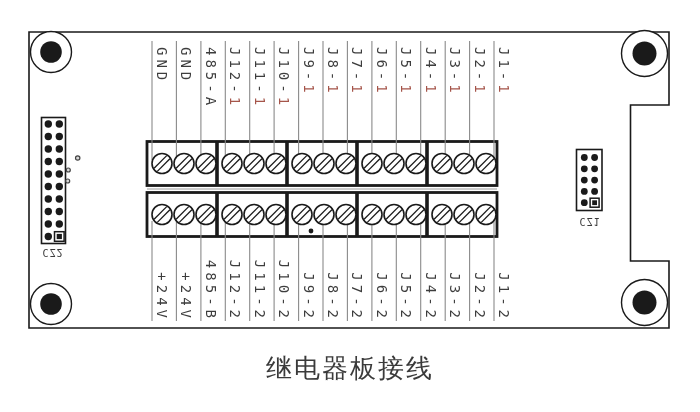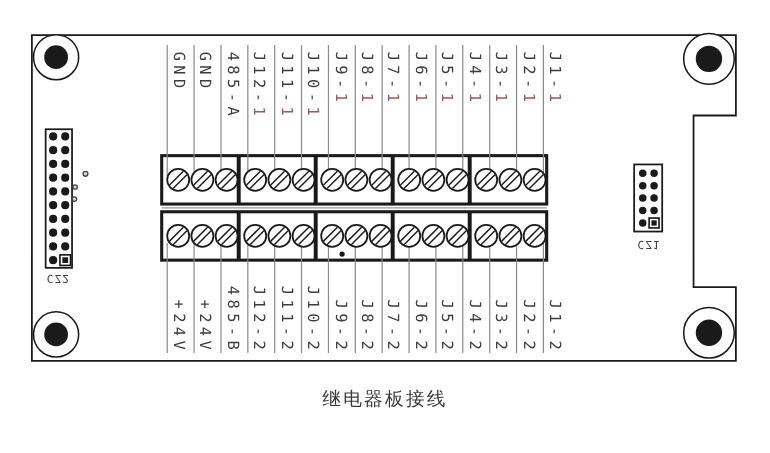--- a/index.html
+++ b/index.html
@@ -9,21 +9,21 @@
   .lbl{position:absolute;white-space:nowrap;transform-origin:0 0;
        font:14px "DejaVu Sans Mono",monospace;letter-spacing:4px;color:#3d3d3d;
        line-height:13px;}
   .lbl.top{transform:rotate(90deg);top:47px;}
   .lbl.bot{transform:rotate(90deg) translateX(-100%);top:322px;}
   .lbl .sfx{color:#a5554a;}
   .cz{position:absolute;width:30px;text-align:center;
       font:10px "DejaVu Sans Mono",monospace;letter-spacing:1px;color:#3a3a3a;
       transform:scaleY(-1);}
   .title{position:absolute;left:0;right:0;top:351px;text-align:center;
-         font-family:"Liberation Sans",sans-serif;font-size:17px;font-weight:500;
+         font-family:"Liberation Sans",sans-serif;font-size:26px;font-weight:500;
          letter-spacing:2px;color:#3a3a3a;}
 </style>
 </head>
 <body>
 
 <div class="stage">
 
   <svg id="board-svg" width="700" height="412" viewBox="0 0 700 412">
       <path d="M29 32 H669 V105 H630.5 V261 H669 V328 H29 Z" fill="#fff" stroke="#1a1a1a" stroke-width="1.6"></path>
       <circle cx="51" cy="52" r="20.5" fill="#fff" stroke="#1a1a1a" stroke-width="1.4"></circle>

